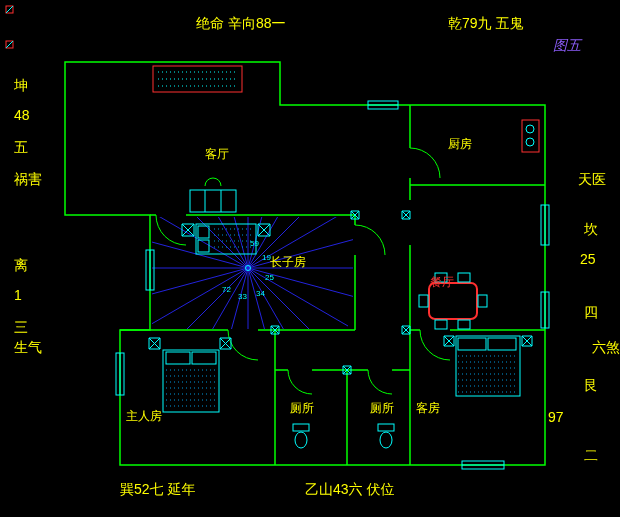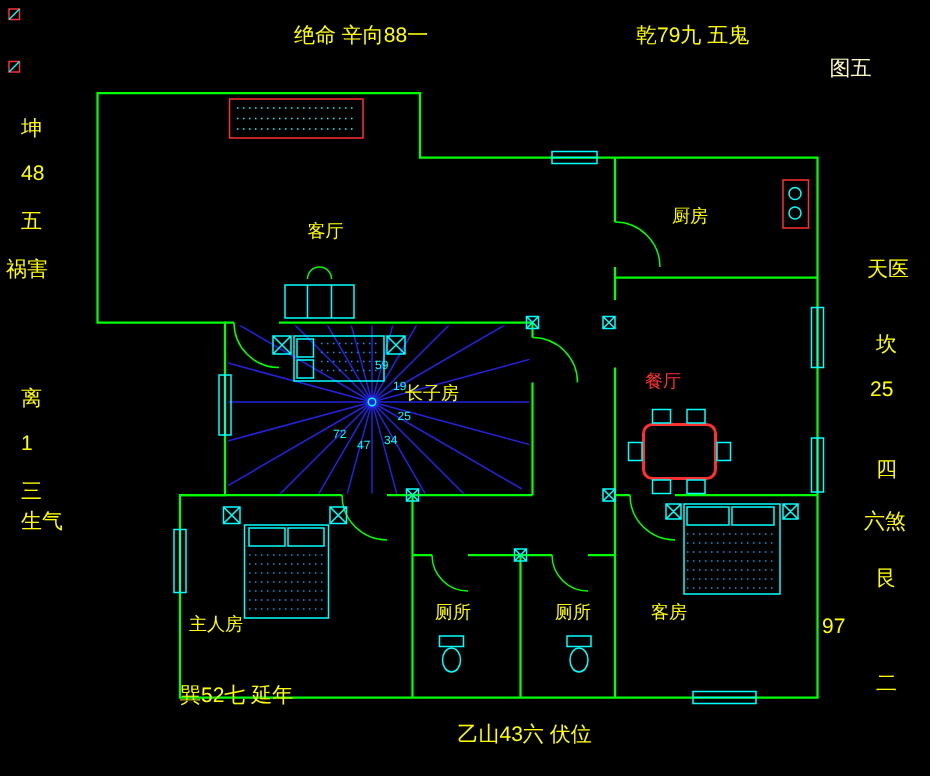--- a/index.html
+++ b/index.html
@@ -1,22 +1,22 @@
 <!DOCTYPE html>
 <html><head>
 <meta charset="utf-8">
 <style>
   html,body{margin:0;padding:0;background:#000;}
   #canvas{position:relative;width:620px;height:517px;background:#000;overflow:hidden;
           font-family:"Liberation Sans","DejaVu Sans",sans-serif;padding-left:45px;}
   #plan-svg{position:absolute;left:0;top:0;}
   .label{position:absolute;color:#ffff00;font-size:14px;line-height:1;white-space:nowrap;}
   .room{font-size:12px;}
-  .red{color:#ff3030;}
-  .green{color:#fef9c3;}
+  .red{color:#ff3030;margin-top:28px;}
+  .green{color:#8b5cf6;font-style:italic;}
   .num{color:#00ffff;font-size:8px;}
 </style>
 </head>
 <body>
 
 <div id="canvas">
 
   <svg id="plan-svg" width="620" height="517" viewBox="0 0 620 517">
     <defs>
       <clipPath id="roomClip">
@@ -129,55 +129,55 @@
 
     <g fill="none">
       <rect x="6" y="6" width="7" height="7" stroke="#ff3030"></rect>
         <line x1="6" y1="13" x2="13" y2="6" stroke="#00ffff"></line>
       <rect x="6" y="41" width="7" height="7" stroke="#ff3030"></rect>
         <line x1="6" y1="48" x2="13" y2="41" stroke="#00ffff"></line>
     </g>
   </svg>
 
   <div class="label" style="left:196px;top:16px">绝命 辛向88一</div>
-  <div class="label" style="left:424px;top:16px">乾79九 五鬼</div>
+  <div class="label" style="left:448px;top:16px">乾79九 五鬼</div>
   <div class="label green" style="left:553px;top:38px">图五</div>
 
   <div class="label" style="left:14px;top:78px">坤</div>
   <div class="label" style="left:14px;top:108px">48</div>
   <div class="label" style="left:14px;top:140px">五</div>
-  <div class="label" style="left:4px;top:172px">祸害</div>
+  <div class="label" style="left:14px;top:172px">祸害</div>
 
   <div class="label" style="left:14px;top:258px">离</div>
   <div class="label" style="left:14px;top:288px">1</div>
   <div class="label" style="left:14px;top:320px">三</div>
   <div class="label" style="left:14px;top:340px">生气</div>
 
   <div class="label" style="left:578px;top:172px">天医</div>
   <div class="label" style="left:584px;top:222px">坎</div>
   <div class="label" style="left:580px;top:252px">25</div>
   <div class="label" style="left:584px;top:305px">四</div>
 
-  <div class="label" style="left:576px;top:340px">六煞</div>
+  <div class="label" style="left:592px;top:340px">六煞</div>
   <div class="label" style="left:584px;top:378px">艮</div>
   <div class="label" style="left:548px;top:410px">97</div>
   <div class="label" style="left:584px;top:448px">二</div>
 
-  <div class="label" style="left:120px;top:456px">巽52七 延年</div>
+  <div class="label" style="left:120px;top:482px">巽52七 延年</div>
   <div class="label" style="left:305px;top:482px">乙山43六 伏位</div>
 
   <div class="label room" style="left:205px;top:148px">客厅</div>
   <div class="label room" style="left:448px;top:138px">厨房</div>
   <div class="label room red" style="left:430px;top:248px">餐厅</div>
   <div class="label room" style="left:270px;top:256px">长子房</div>
   <div class="label room" style="left:126px;top:410px">主人房</div>
   <div class="label room" style="left:290px;top:402px">厕所</div>
   <div class="label room" style="left:370px;top:402px">厕所</div>
-  <div class="label room" style="left:434px;top:402px">客房</div>
+  <div class="label room" style="left:416px;top:402px">客房</div>
 
   <div class="label num" style="left:250px;top:240px">59</div>
   <div class="label num" style="left:262px;top:254px">19</div>
   <div class="label num" style="left:265px;top:274px">25</div>
   <div class="label num" style="left:256px;top:290px">34</div>
-  <div class="label num" style="left:238px;top:293px">47</div>
+  <div class="label num" style="left:238px;top:293px">33</div>
   <div class="label num" style="left:222px;top:286px">72</div>
 
 </div>
 
 </body></html>

